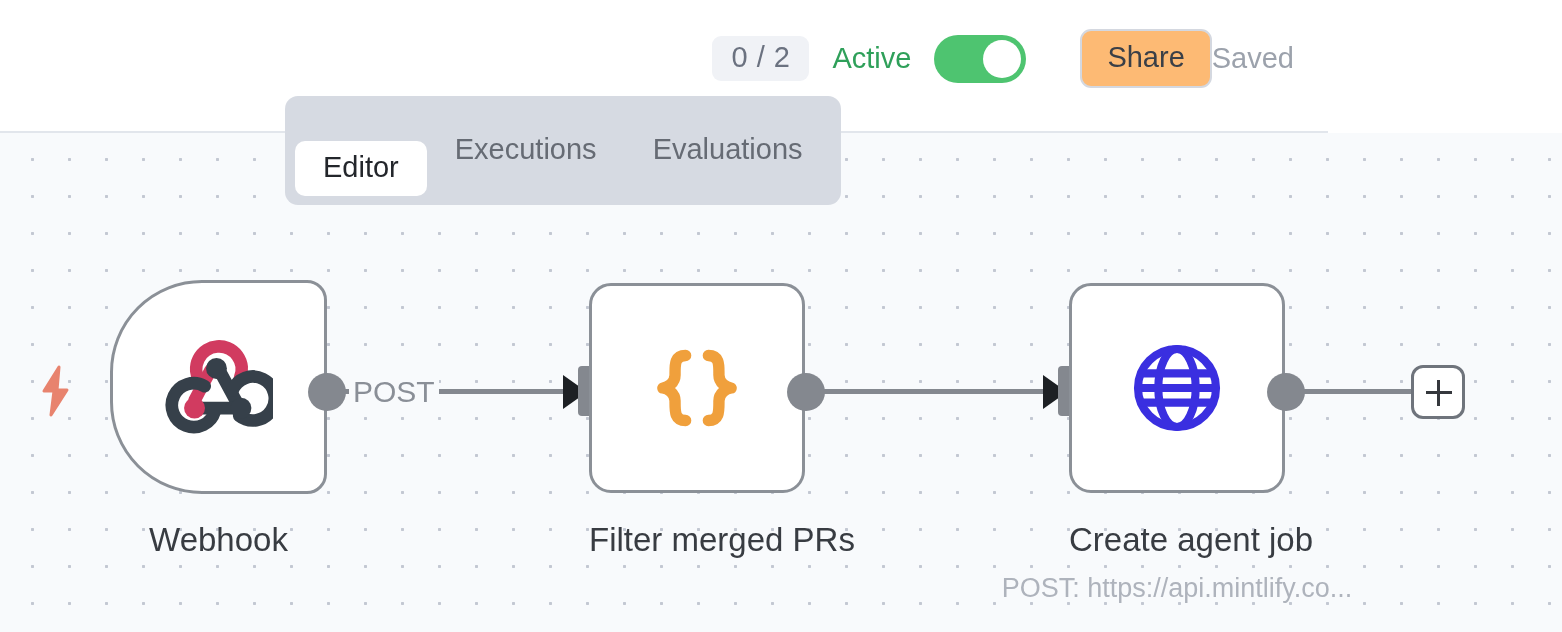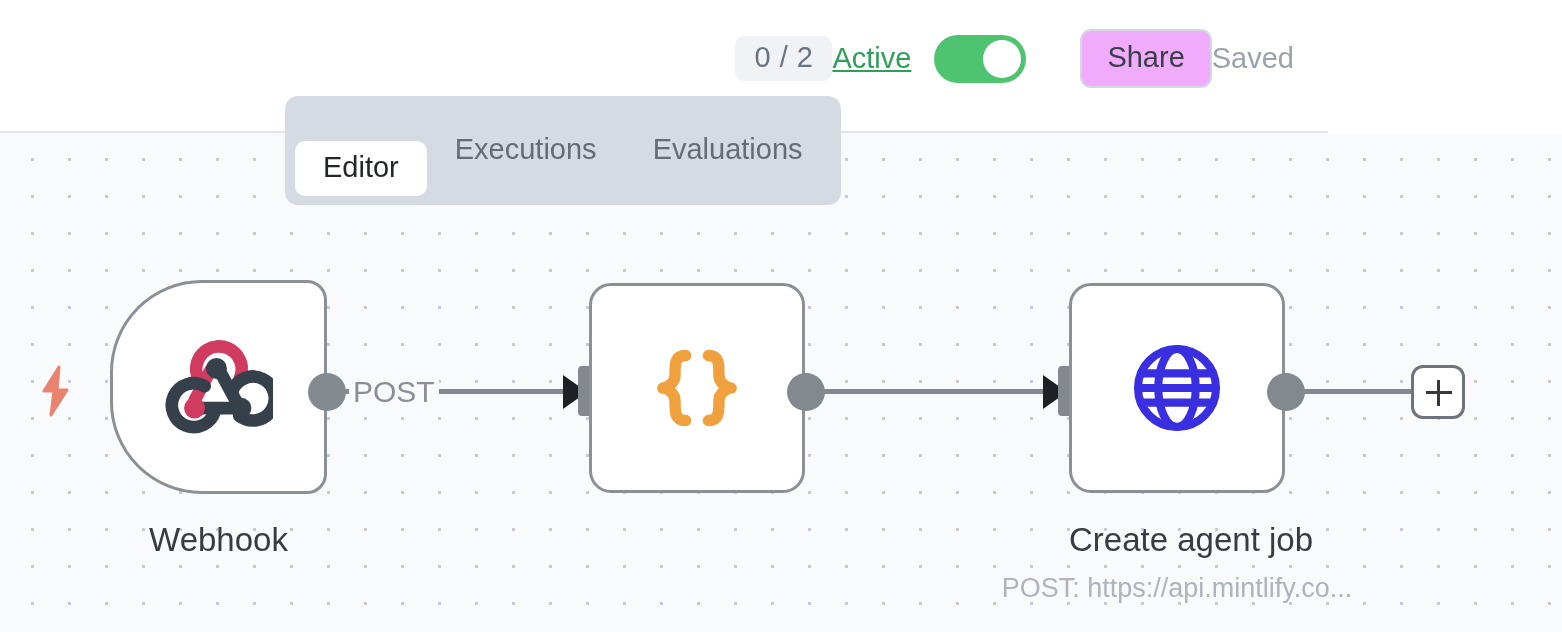--- a/index.html
+++ b/index.html
@@ -43,23 +43,23 @@
     font-size: 29px;
     padding: 7px 19px 9px 19px;
     line-height: 1;
     letter-spacing: 0.5px;
     white-space: nowrap;
   }
 
   .active-label {
     color: #2fa05a;
     font-size: 29px;
-    line-height: 1;
-    white-space: nowrap;
-    text-decoration: underline;
+    margin-left: 23px;
+    line-height: 1;
+    white-space: nowrap;
   }
 
   .toggle {
     margin-left: 23px;
     width: 92px;
     height: 48px;
     border-radius: 24px;
     background: #4ec470;
     position: relative;
     flex: none;
@@ -72,21 +72,21 @@
     width: 38px;
     height: 38px;
     border-radius: 50%;
     background: #ffffff;
   }
 
   .share-btn {
     margin-left: 54px;
     border: 2px solid #d4d8e0;
     border-radius: 11px;
-    background: #f0abfc;
+    background: #fdba74;
     color: #3a3f47;
     font-size: 29px;
     font-family: "Liberation Sans", sans-serif;
     padding: 12px 25px 14px 25px;
     line-height: 1;
     cursor: pointer;
     white-space: nowrap;
   }
 
   .saved-label {
@@ -324,20 +324,21 @@
 
   <div class="node node-filter">
     <svg width="104" height="104" viewBox="0 0 64 64">
       <g fill="none" stroke="#f0a03c" stroke-width="7" stroke-linecap="round" stroke-linejoin="round">
         <path d="M25 12 C18 12 18.5 18 18.5 24 C18.5 29 14 31.5 11 32 C14 32.5 18.5 35 18.5 40 C18.5 46 18 52 25 52"></path>
         <path d="M39 12 C46 12 45.5 18 45.5 24 C45.5 29 50 31.5 53 32 C50 32.5 45.5 35 45.5 40 C45.5 46 46 52 39 52"></path>
       </g>
     </svg>
   </div>
   <div class="port-out" style="left:787px; top:240px;"></div>
+  <div class="node-label label-filter">Filter merged PRs</div>
 
   <div class="edge" style="left:818px; top:256px; width:225px;"></div>
   <div class="arrow" style="left:1043px; top:242px;"></div>
   <div class="port-in" style="left:1058px; top:233px;"></div>
 
   <div class="node node-http">
     <svg width="104" height="104" viewBox="0 0 64 64">
       <g fill="none" stroke="#3a2fe0" stroke-width="5">
         <circle cx="32" cy="32" r="24"></circle>
         <ellipse cx="32" cy="32" rx="11.5" ry="24"></ellipse>

